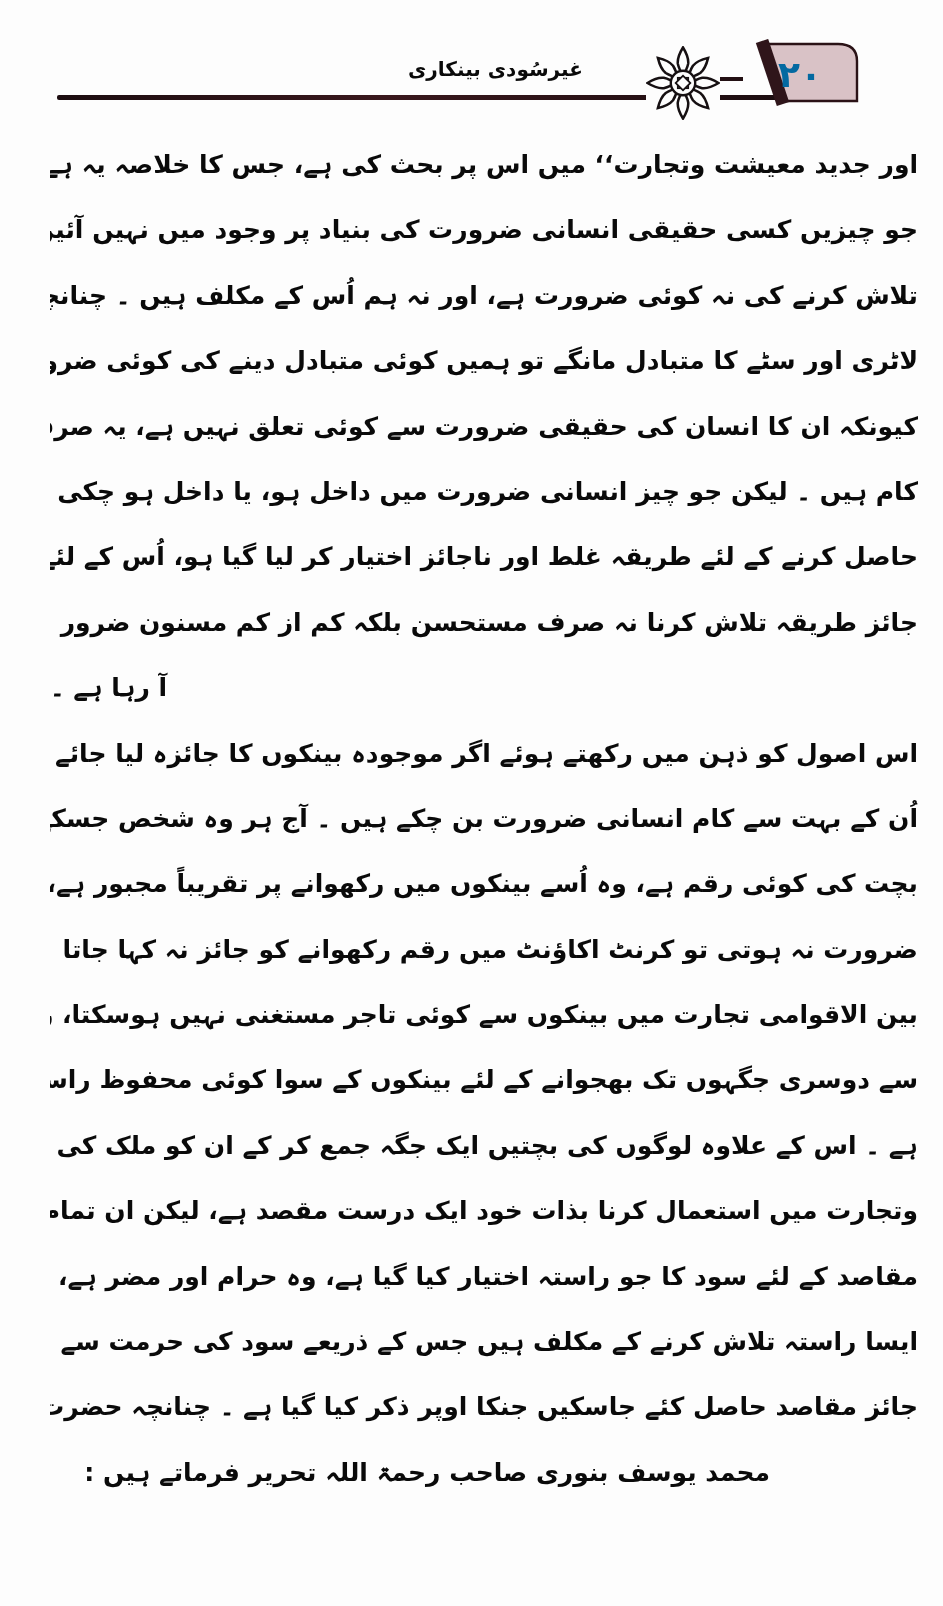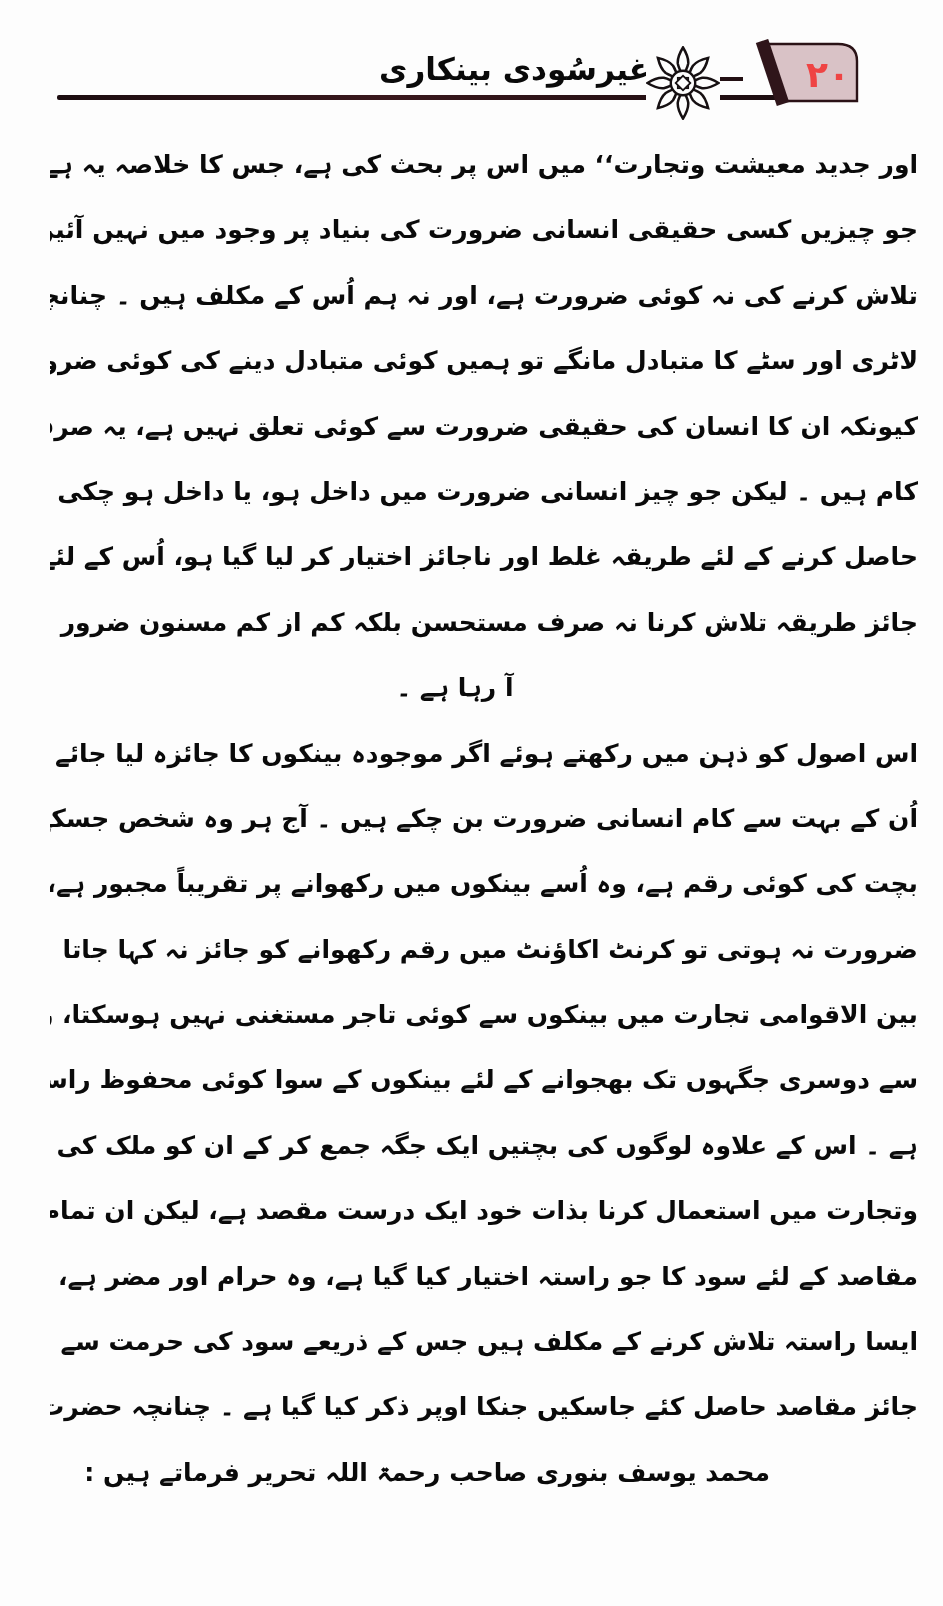--- a/index.html
+++ b/index.html
@@ -4,48 +4,48 @@
 <style>
   html,body{margin:0;padding:0;}
   body{
     width:943px;height:1606px;position:relative;background:#fdfdfd;
     font-family:"DejaVu Sans",sans-serif;color:#0a0a0a;overflow:hidden;
   }
   
   .hdr{position:absolute;left:0;top:0;width:943px;height:130px;}
   .hdr-title{
     position:absolute;left:408px;top:44px;width:242px;height:50px;
-    direction:rtl;text-align:left;font-size:31px;font-weight:bold;
+    direction:rtl;text-align:left;font-size:20px;font-weight:bold;
     letter-spacing:-1px;white-space:nowrap;line-height:50px;
   }
   .hdr-rule{
     position:absolute;left:57px;top:95px;width:729px;height:5px;
     background:linear-gradient(90deg,#1c0d10 0%,#3a181d 45%,#1c0d10 100%);
     border-radius:2px;
   }
   .hdr-rule-connector{
     position:absolute;left:699px;top:77px;width:44px;height:4px;background:#23having?23; background:#231013;
   }
   .ornament{position:absolute;left:646px;top:46px;width:74px;height:74px;background:#fdfdfd;}
   .banner{position:absolute;left:732px;top:39px;width:134px;height:68px;}
   .banner-num{
     position:absolute;left:778px;top:51px;width:72px;height:48px;
-    text-align:right;font-size:36px;font-weight:bold;line-height:48px;color:#ef4444;
+    text-align:left;font-size:36px;font-weight:bold;line-height:48px;color:#0369a1;
   }
   
   .text-block{
     position:absolute;left:50px;top:132px;width:868px;
     direction:rtl;font-weight:bold;font-size:25px;
   }
   .line{
     height:65.4px;line-height:65.4px;white-space:nowrap;
     text-align:justify;overflow:hidden;
   }
   .line::after{content:"";display:inline-block;width:100%;}
-  .line-short{text-align:center;padding-right:58px;}
+  .line-short{text-align:left;padding-right:58px;}
   .line-short::after{content:none;}
   .line-end{text-align:right;padding-left:0;padding-right:148px;}
   .line-end::after{content:none;}
 </style>
 </head>
 <body>
 
 <div class="hdr">
 
   <div class="hdr-title">غیرسُودی بینکاری</div>

